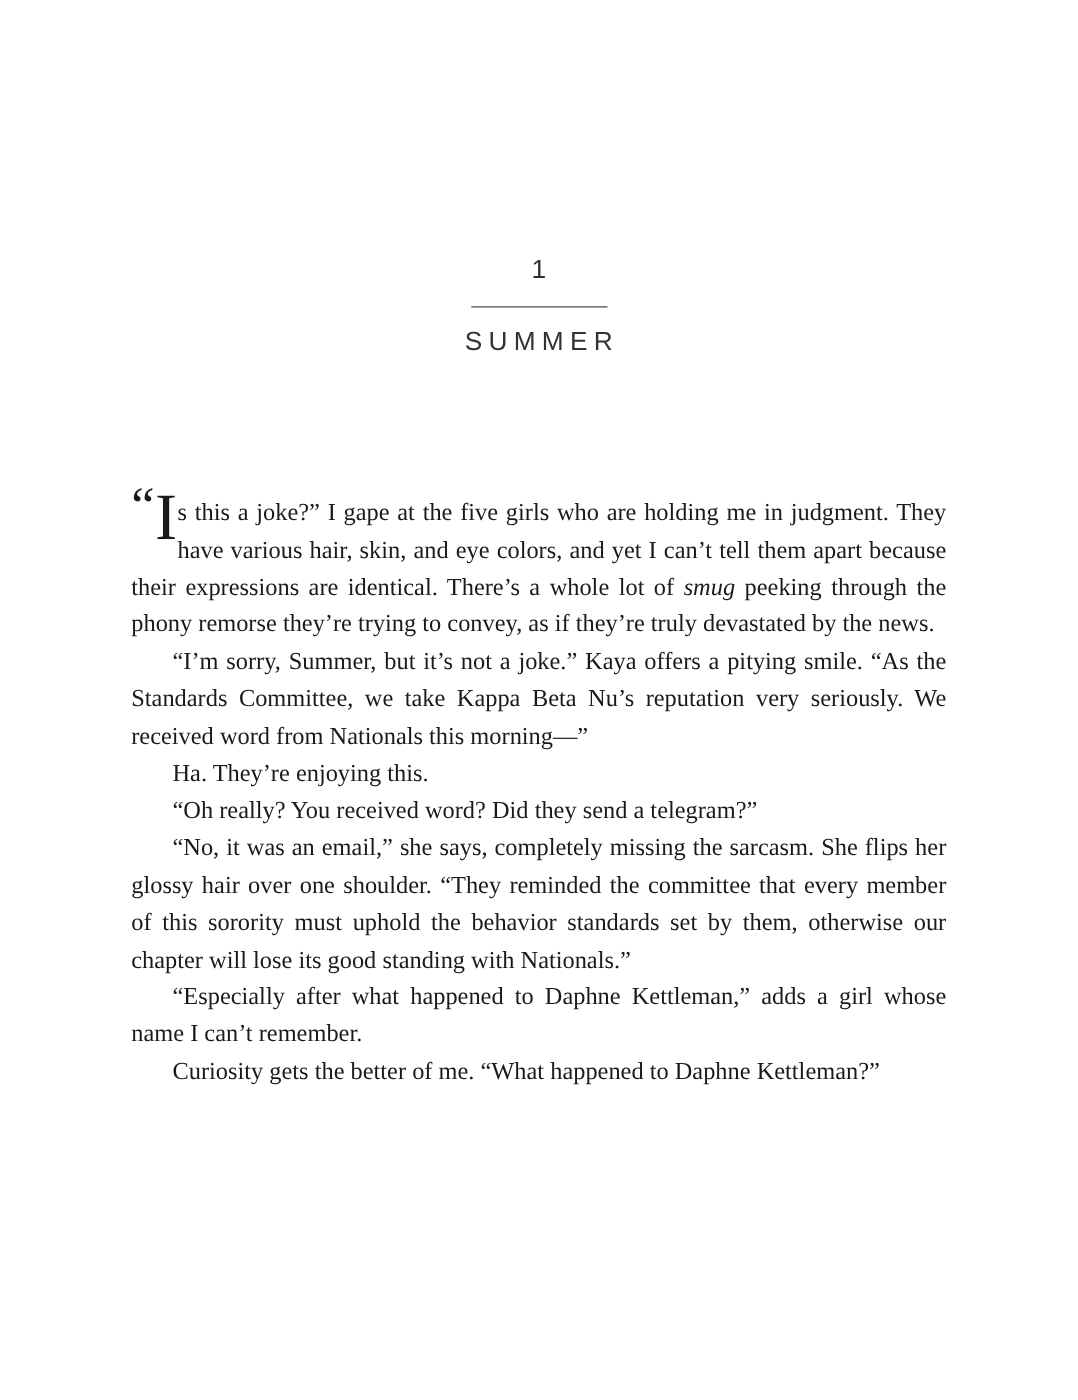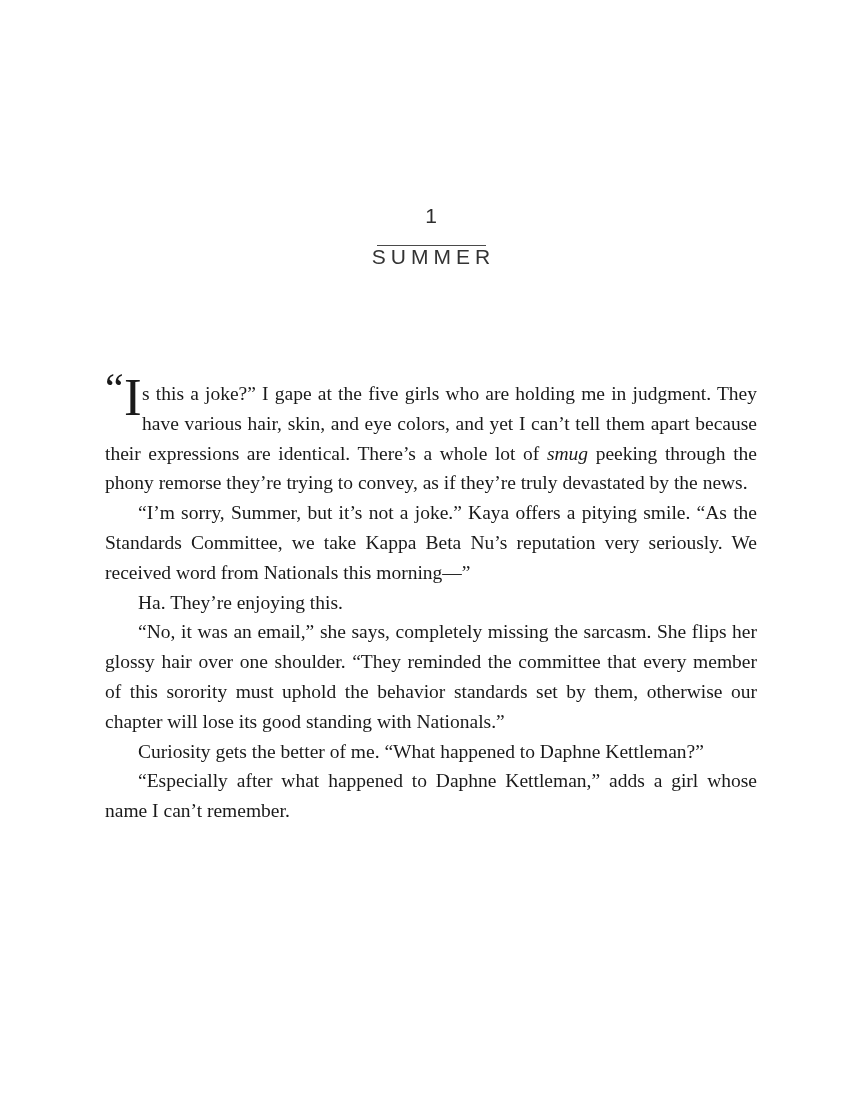--- a/index.html
+++ b/index.html
@@ -27,20 +27,21 @@
     border-top: 1px solid #4a4a4a;
     margin: 19px auto 0;
   }
   .chapter-title {
     font-family: "Liberation Sans", sans-serif;
     font-size: 21px;
     font-weight: 400;
     letter-spacing: 5px;
     text-indent: 5px;
     color: #333333;
+    margin-top: 17px;
     line-height: 1;
   }
   .body-text {
     width: 652px;
     margin: 112px auto 0;
     font-size: 19.5px;
     line-height: 29.8px;
     text-align: justify;
   }
   .para { text-indent: 33px; }
@@ -76,17 +77,18 @@
     <hr class="chapter-divider">
     <h1 class="chapter-title">SUMMER</h1>
   </header>
   <main class="body-text">
       <p class="para first"><span class="dropcap-wrap">
           <span class="dc-quote">“</span>
           <span class="dc-letter">I</span>
         </span><span>s this a joke?” I gape at the five girls who are holding me in judgment. They have various hair, skin, and eye colors, and yet I can’t tell them apart because their expressions are identical. There’s a whole lot of </span><em>smug</em><span> peeking through the phony remorse they’re trying to convey, as if they’re truly devastated by the news.</span></p>
       <p class="para"><span>“I’m sorry, Summer, but it’s not a joke.” Kaya offers a pitying smile. “As the Standards Committee, we take Kappa Beta Nu’s reputation very seriously. We received word from Nationals this morning—”</span></p>
       <p class="para"><span>Ha. They’re enjoying this.</span></p>
+      <p class="para"><span>“Oh really? You received word? Did they send a telegram?”</span></p>
       <p class="para"><span>“No, it was an email,” she says, completely missing the sarcasm. She flips her glossy hair over one shoulder. “They reminded the committee that every member of this sorority must uphold the behavior standards set by them, otherwise our chapter will lose its good standing with Nationals.”</span></p>
+      <p class="para"><span>“Especially after what happened to Daphne Kettleman,” adds a girl whose name I can’t remember.</span></p>
       <p class="para"><span>Curiosity gets the better of me. “What happened to Daphne Kettleman?”</span></p>
-      <p class="para"><span>“Especially after what happened to Daphne Kettleman,” adds a girl whose name I can’t remember.</span></p>
     </main>
 </div>
 
 </body></html>

